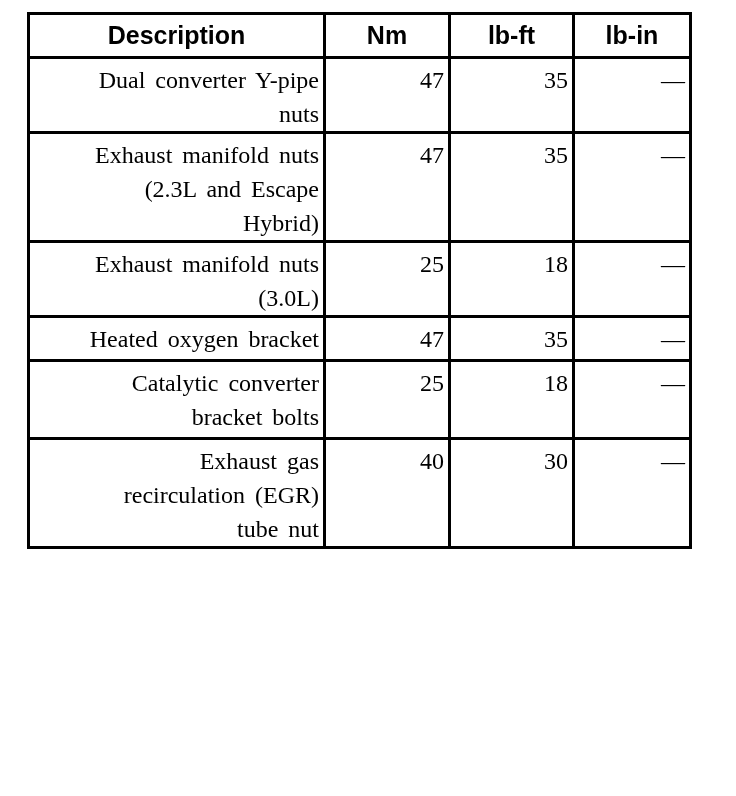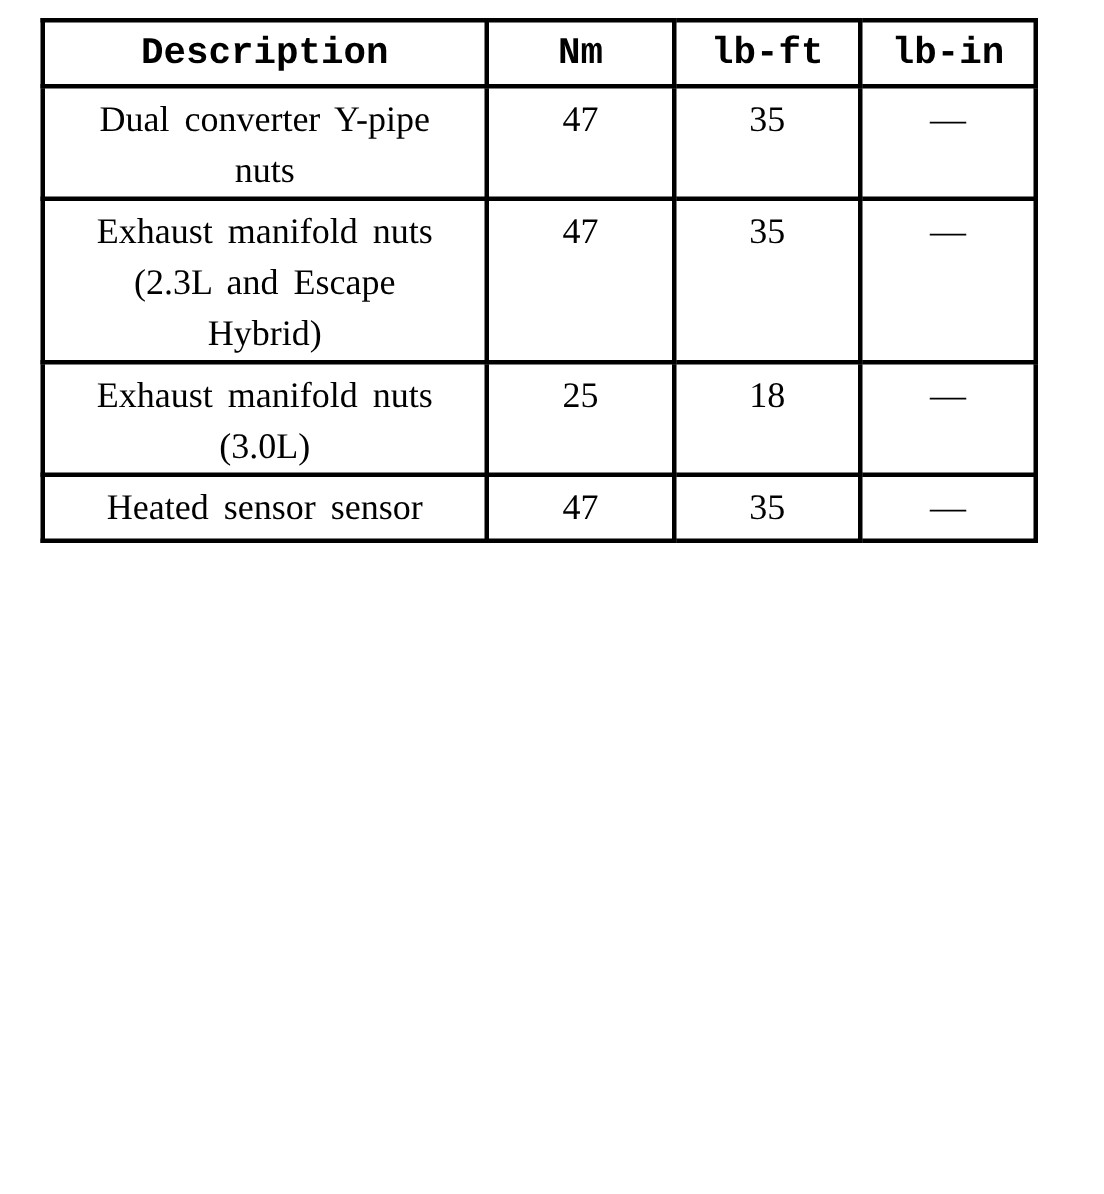--- a/index.html
+++ b/index.html
@@ -29,42 +29,42 @@
     table-layout: fixed;
     width: 662px;
     background: #ffffff;
   }
   table.spec th, table.spec td {
     border: 3px solid #000000;
     box-sizing: border-box;
     overflow: hidden;
   }
   table.spec th {
-    font-family: Liberation Mono, monospace;
+    font-family: Liberation Sans, sans-serif;
     font-weight: bold;
     font-size: 25px;
     text-align: center;
     vertical-align: middle;
     padding: 0;
   }
   table.spec td {
     font-size: 24px;
     line-height: 34px;
     vertical-align: top;
     padding: 4px 4px 0 4px;
     word-spacing: 4px;
   }
   td.desc {
-    text-align: center;
+    text-align: right;
     padding-left: 9px;
     padding-right: 6px;
     white-space: pre-line;
   }
   td.num {
-    text-align: center;
+    text-align: right;
   }
   col.c-desc { width: 296px; }
   col.c-nm   { width: 125px; }
   col.c-lbft { width: 124px; }
   col.c-lbin { width: 117px; }
 </style>
 </head>
 <body>
 
 <div class="page">
@@ -100,20 +100,35 @@
         <td class="num">—</td>
       </tr>
       <tr style="height:73px">
         <td class="desc">Exhaust manifold nuts
 (3.0L)</td>
         <td class="num">25</td>
         <td class="num">18</td>
         <td class="num">—</td>
       </tr>
       <tr style="height:44px">
-        <td class="desc">Heated sensor sensor</td>
+        <td class="desc">Heated oxygen bracket</td>
         <td class="num">47</td>
         <td class="num">35</td>
+        <td class="num">—</td>
+      </tr>
+      <tr style="height:78px">
+        <td class="desc">Catalytic converter
+bracket bolts</td>
+        <td class="num">25</td>
+        <td class="num">18</td>
+        <td class="num">—</td>
+      </tr>
+      <tr style="height:105px">
+        <td class="desc">Exhaust gas
+recirculation (EGR)
+tube nut</td>
+        <td class="num">40</td>
+        <td class="num">30</td>
         <td class="num">—</td>
       </tr>
     </tbody>
   </table>
 </div>
 
 </body></html>

